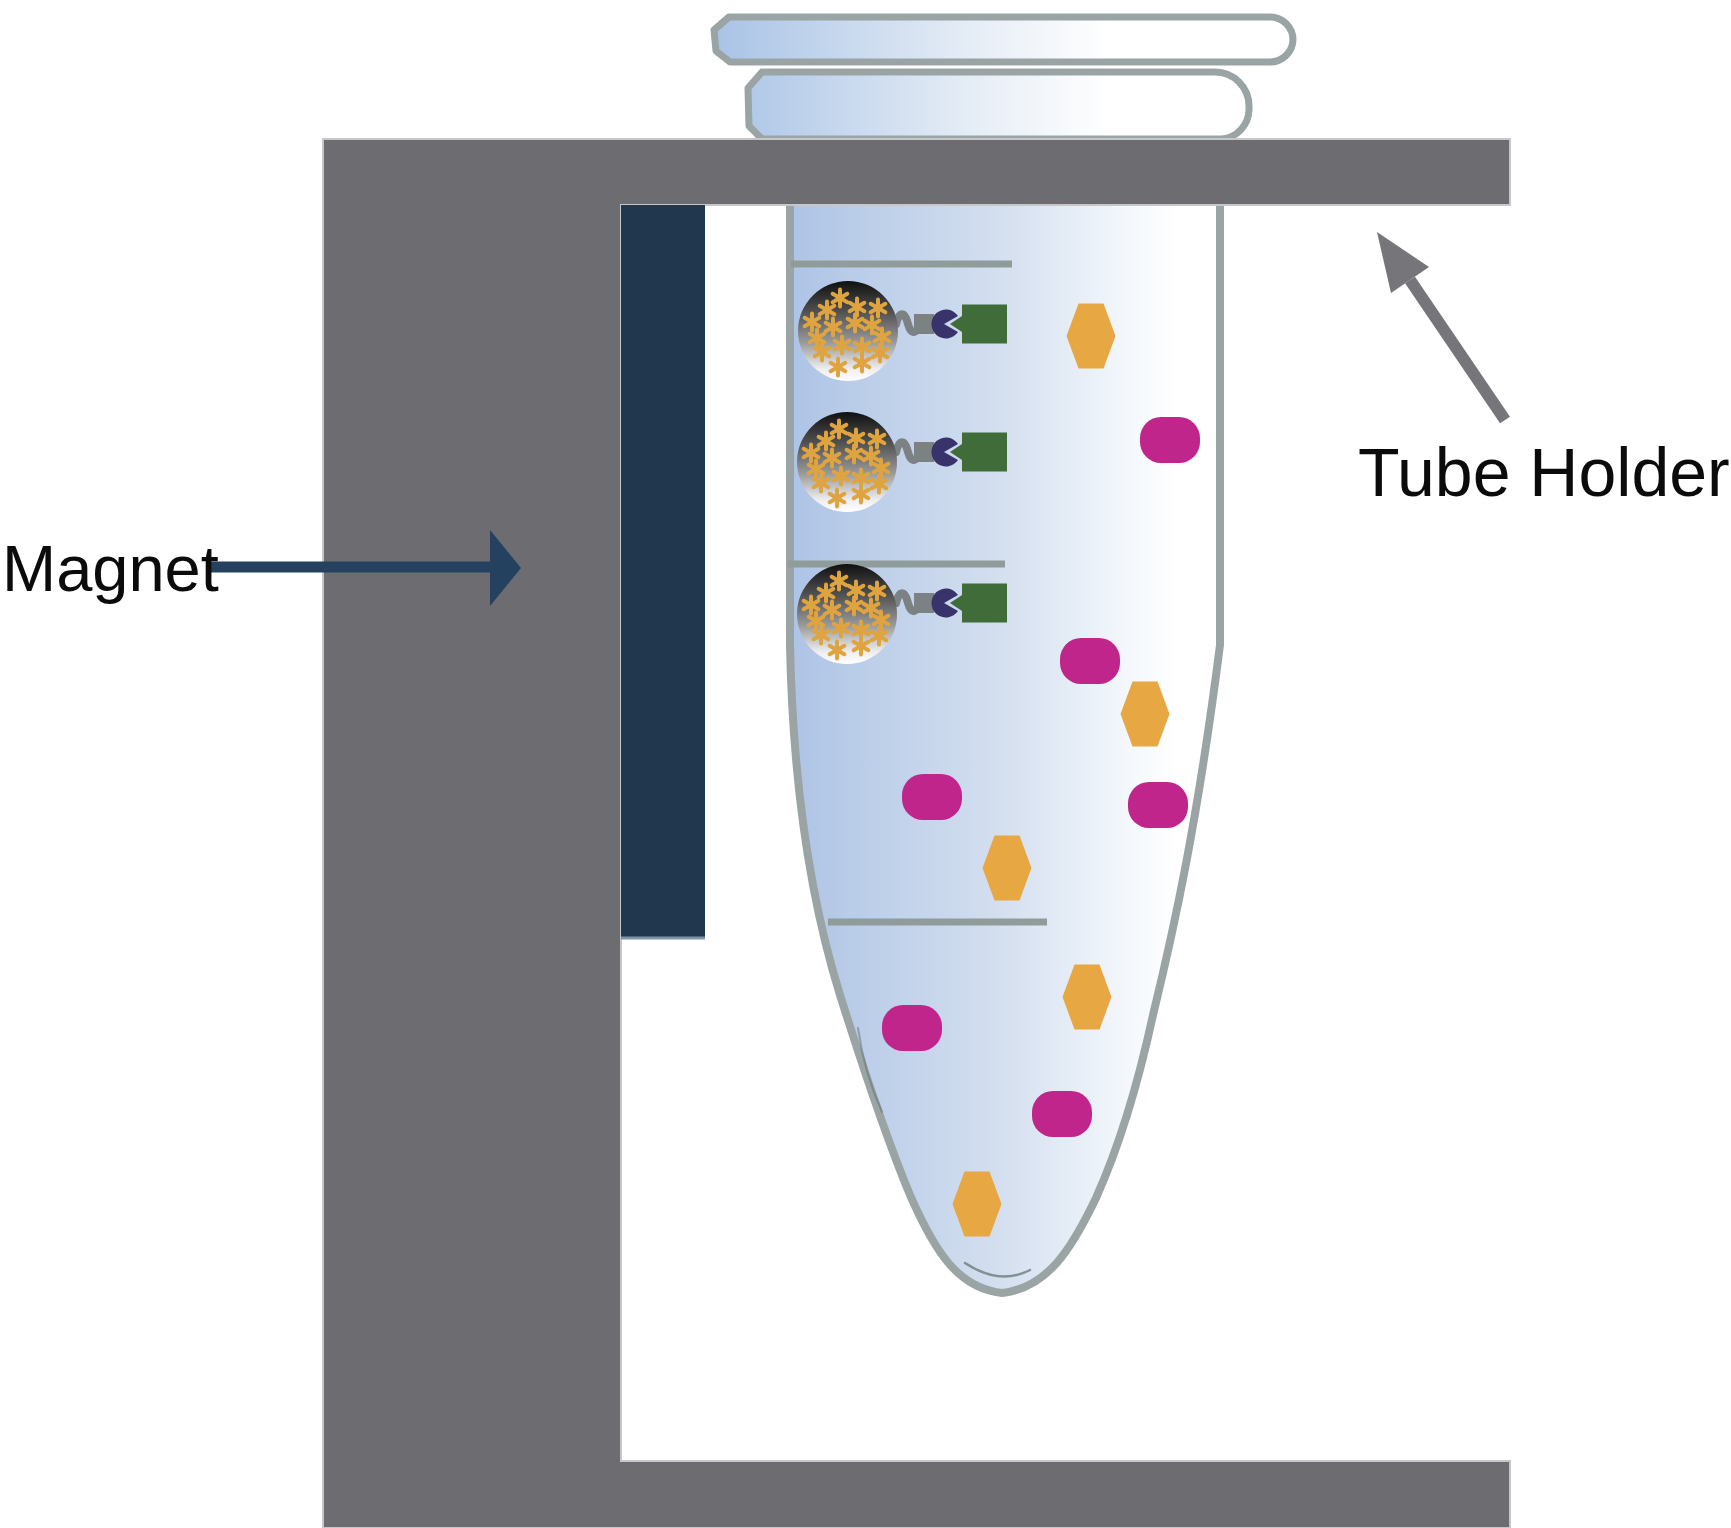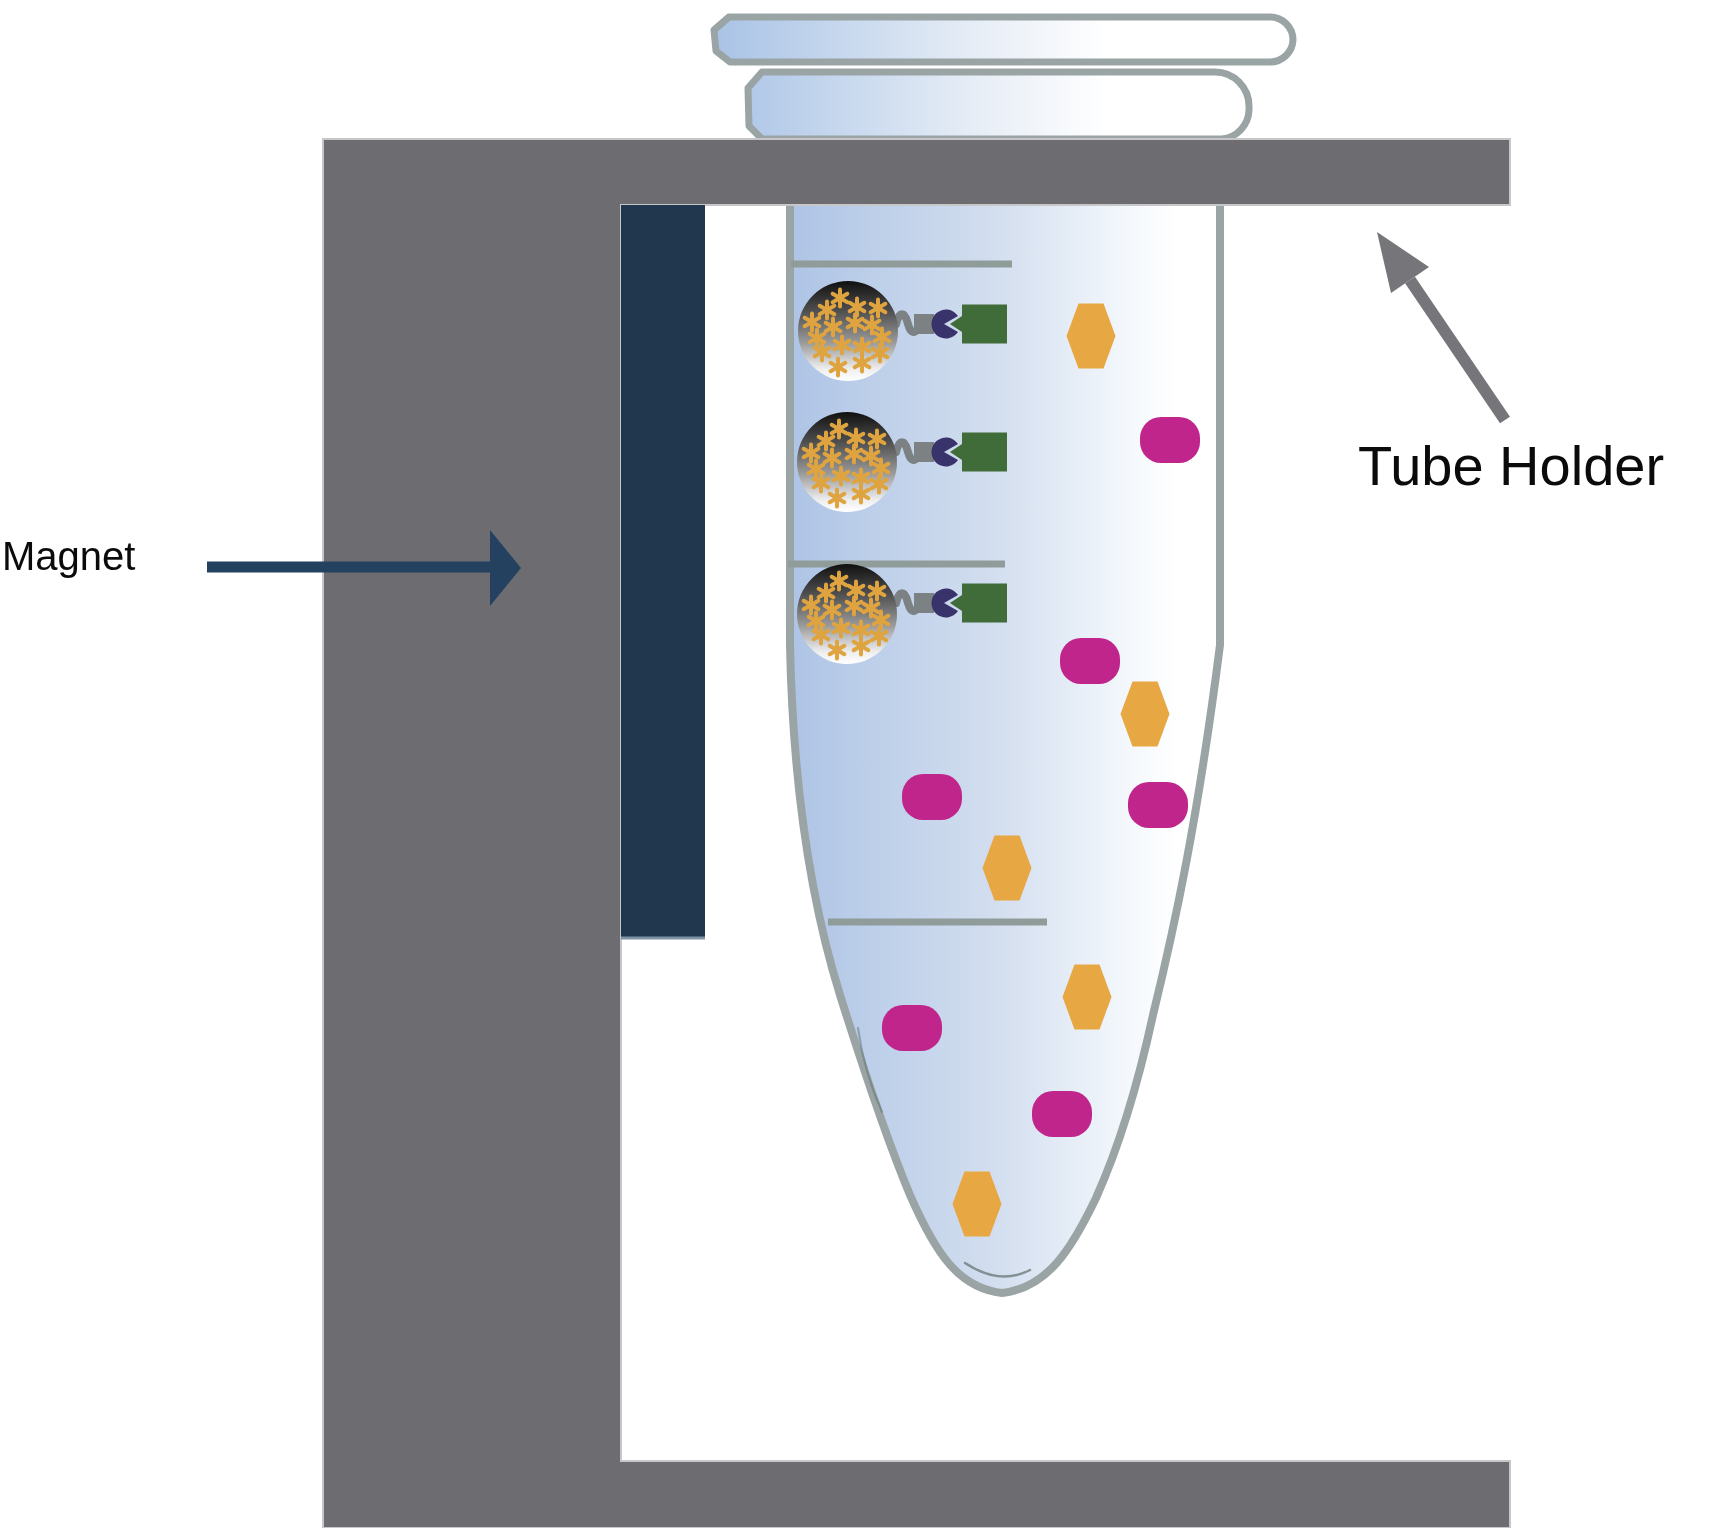--- a/index.html
+++ b/index.html
@@ -3,22 +3,22 @@
 <meta charset="utf-8">
 <style>
   html, body { margin:0; padding:0; }
   body {
     width:1731px; height:1528px; position:relative; overflow:hidden;
     background:#ffffff; font-family:"Liberation Sans", sans-serif;
   }
   .stage { position:absolute; left:0; top:0; width:1731px; height:1528px; }
   svg.diagram { position:absolute; left:0; top:0; }
   .label { position:absolute; color:#0b0b0b; line-height:1; white-space:nowrap; }
-  #magnet-label { left:2px; top:536px; font-size:40px; }
-  #tube-holder-label { left:1358px; top:438px; font-size:56px; }
+  #magnet-label { left:2px; top:536px; font-size:65px; }
+  #tube-holder-label { left:1358px; top:438px; font-size:68px; }
 </style>
 </head>
 <body>
 
 <div class="stage">
 
   <svg class="diagram" width="1731" height="1528" viewBox="0 0 1731 1528">
     <defs>
       <linearGradient id="liquidGrad" gradientUnits="userSpaceOnUse" x1="790" y1="0" x2="1224" y2="0">
         <stop offset="0" stop-color="#aec4e5"></stop>

